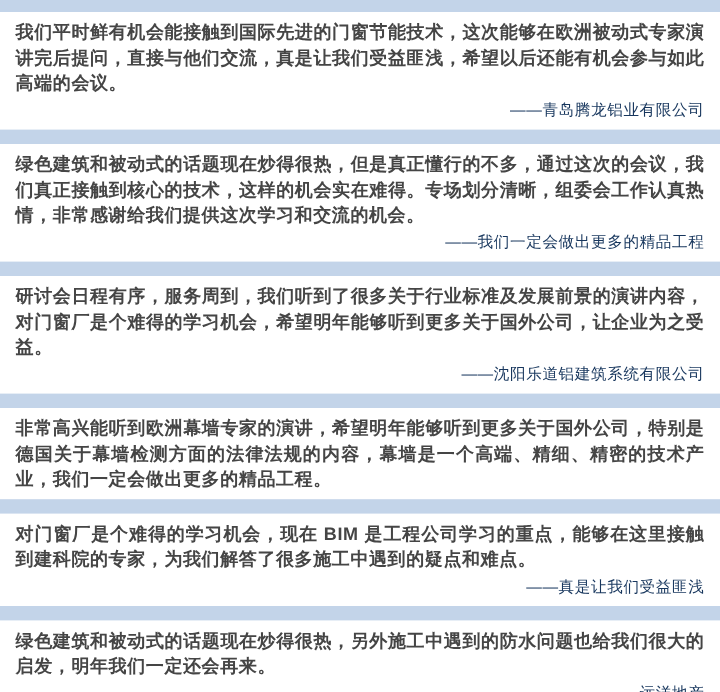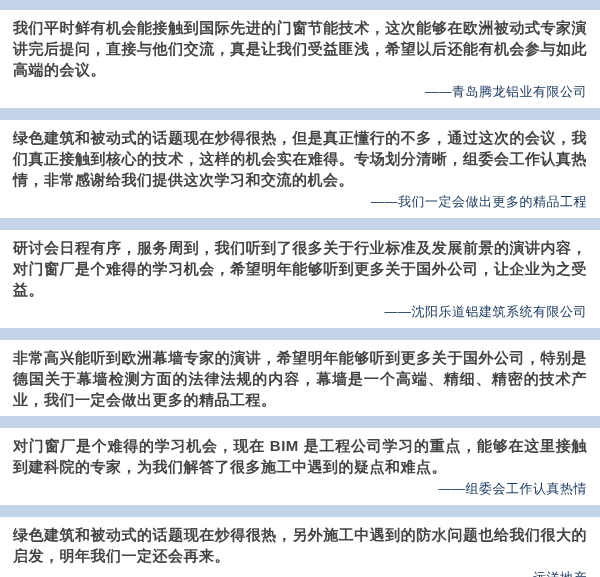--- a/index.html
+++ b/index.html
@@ -64,21 +64,21 @@
     <p>研讨会日程有序，服务周到，我们听到了很多关于行业标准及发展前景的演讲内容，对门窗厂是个难得的学习机会，希望明年能够听到更多关于国外公司，让企业为之受益。</p>
     <div class="attribution">——沈阳乐道铝建筑系统有限公司</div>
   </div>
 
   <div class="testimonial">
     <p>非常高兴能听到欧洲幕墙专家的演讲，希望明年能够听到更多关于国外公司，特别是德国关于幕墙检测方面的法律法规的内容，幕墙是一个高端、精细、精密的技术产业，我们一定会做出更多的精品工程。</p>
   </div>
 
   <div class="testimonial">
     <p>对门窗厂是个难得的学习机会，现在 BIM 是工程公司学习的重点，能够在这里接触到建科院的专家，为我们解答了很多施工中遇到的疑点和难点。</p>
-    <div class="attribution">——组委会工作认真热情</div>
+    <div class="attribution">——真是让我们受益匪浅</div>
   </div>
 
   <div class="testimonial">
     <p>绿色建筑和被动式的话题现在炒得很热，另外施工中遇到的防水问题也给我们很大的启发，明年我们一定还会再来。</p>
     <div class="attribution">——远洋地产</div>
   </div>
 
 </div>
 
 </body></html>

